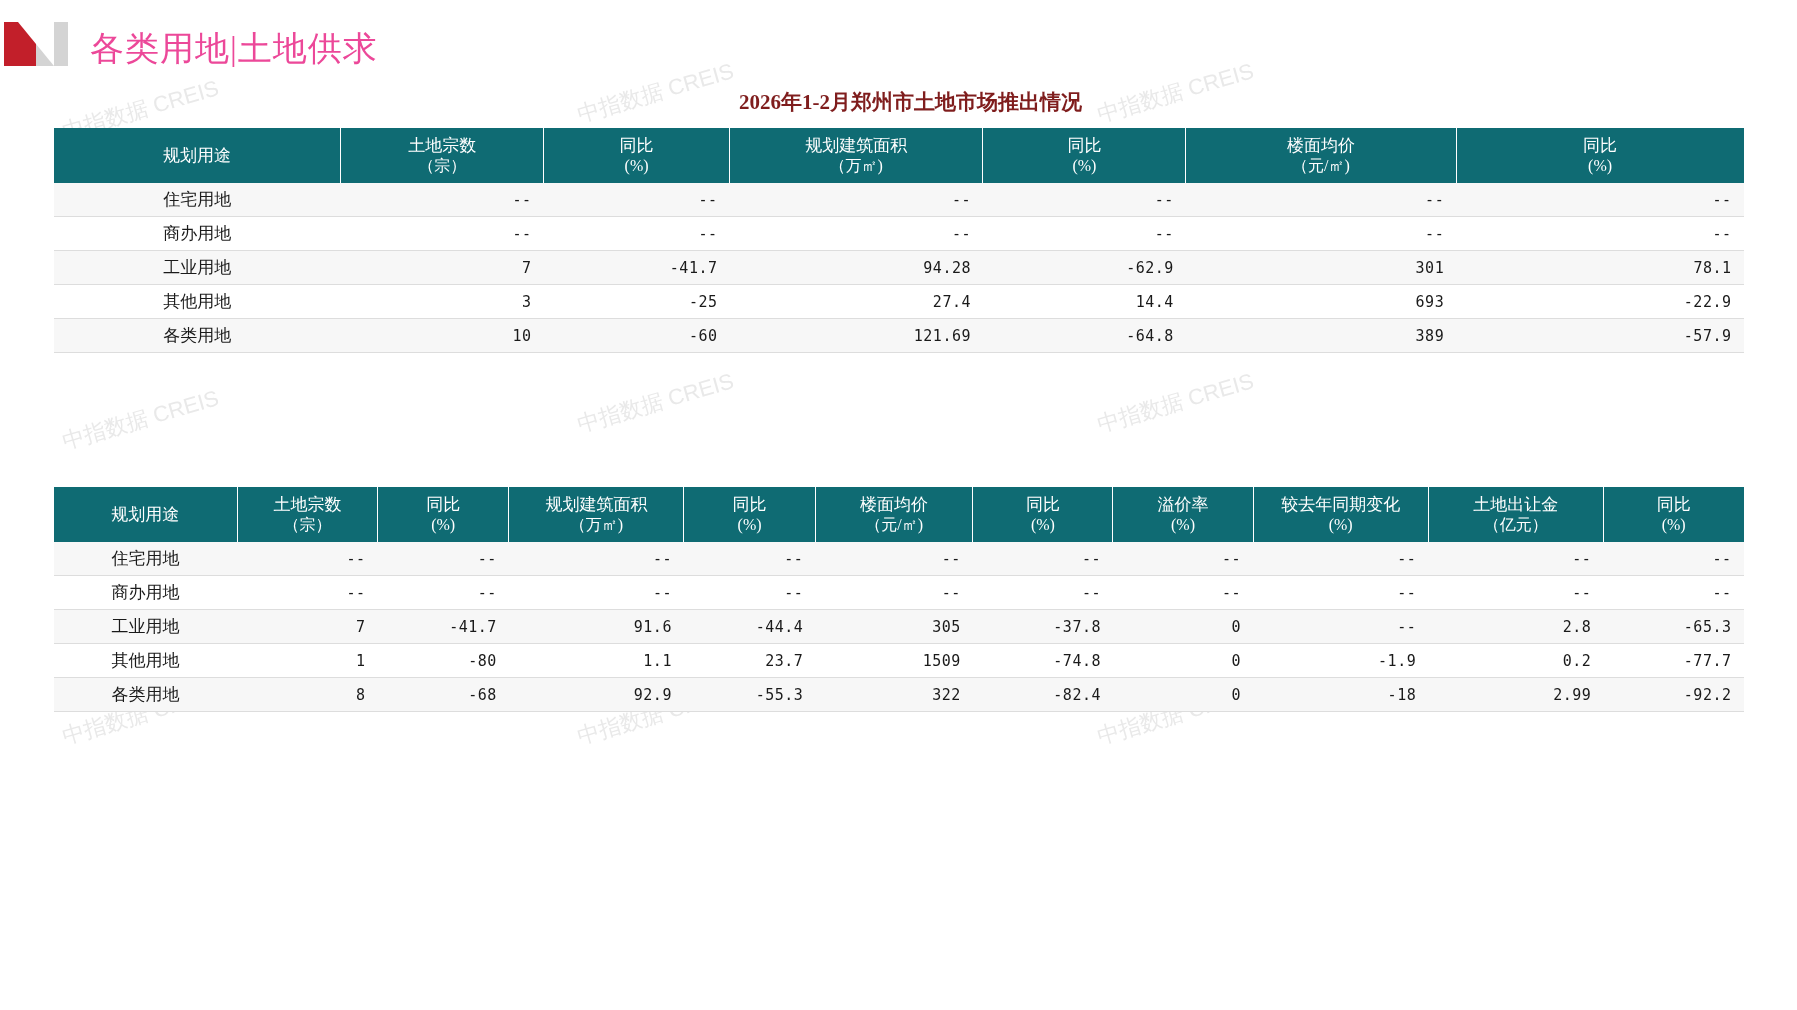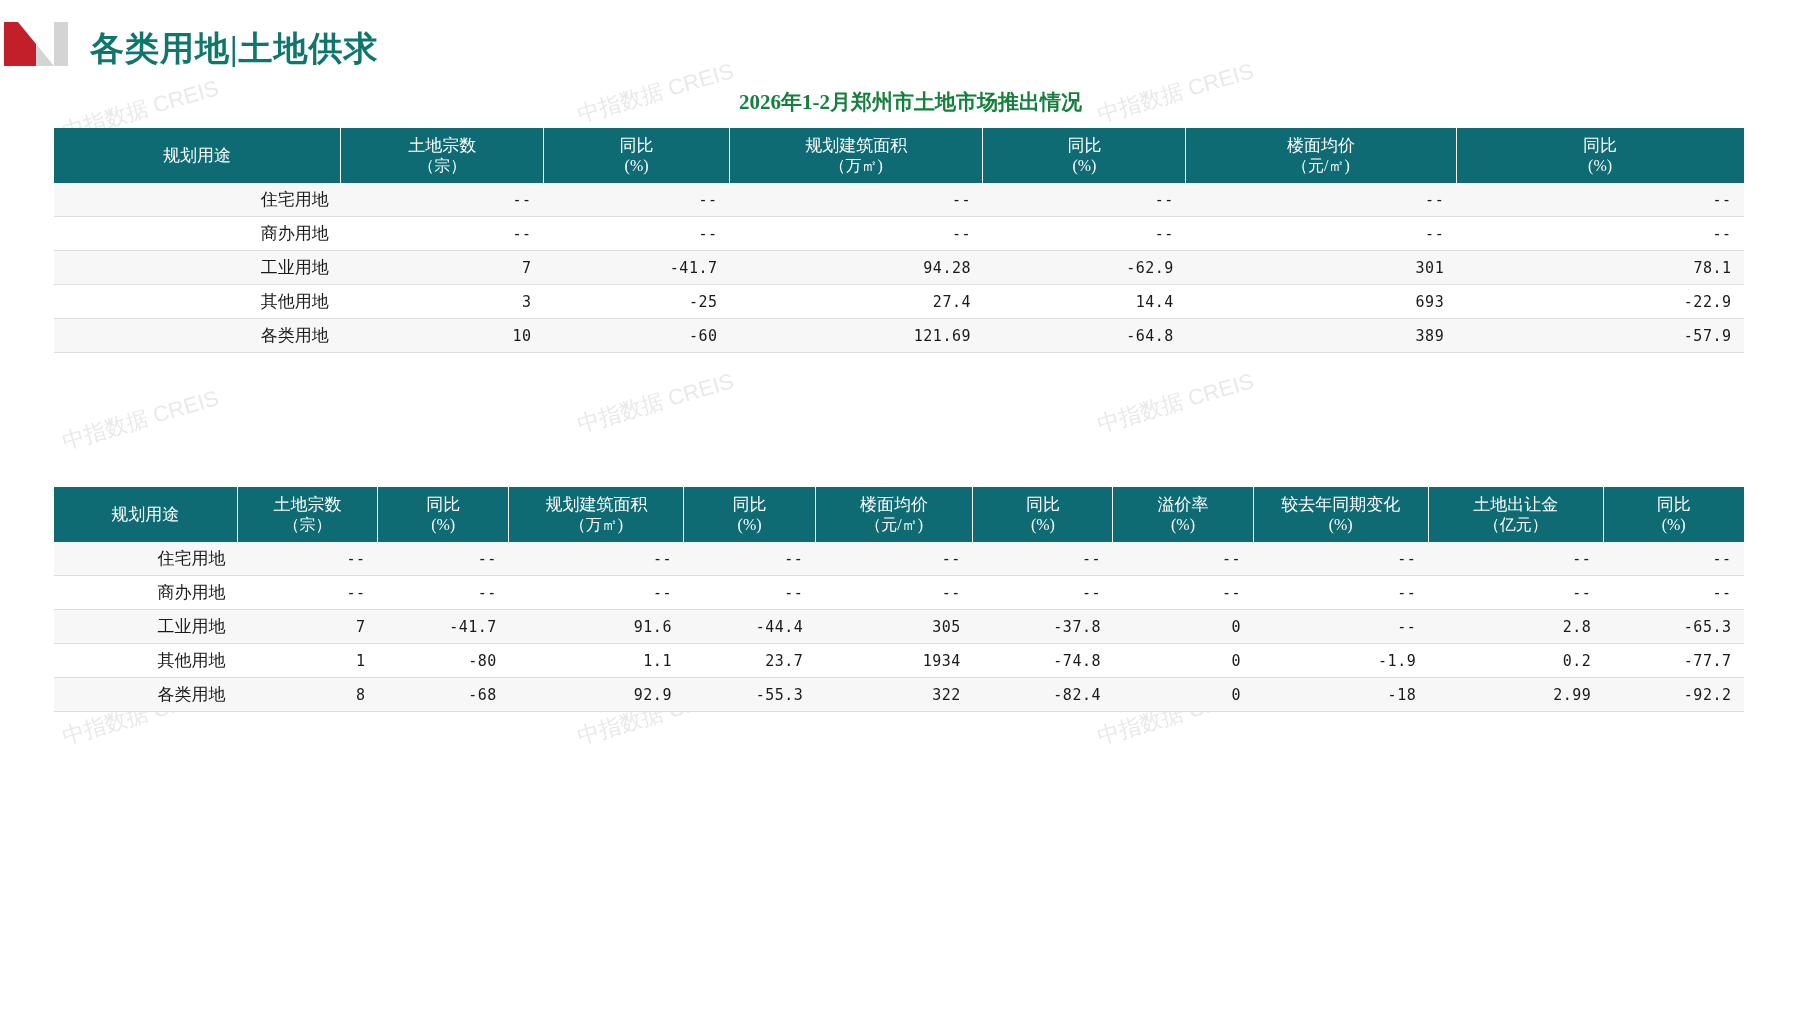--- a/index.html
+++ b/index.html
@@ -53,23 +53,23 @@
     width: 0;
     height: 0;
     border-left: 36px solid transparent;
     border-top: 44px solid #ffffff;
   }
   .header-title {
     position: absolute;
     left: 90px;
     top: 12px;
     font-size: 34px;
-    font-weight: bold;
+    font-weight: normal;
     letter-spacing: 1px;
-    color: #0f766e;
+    color: #ec4899;
     white-space: nowrap;
     font-family: "Liberation Serif", "DejaVu Serif", serif;
   }
 
   
   .watermark {
     position: absolute;
     color: #e9e9e9;
     font-size: 22px;
     font-family: "Liberation Sans", sans-serif;
@@ -84,21 +84,21 @@
   .section {
     position: absolute;
     left: 0;
     width: 100%;
     z-index: 1;
   }
   .section-title {
     text-align: center;
     font-size: 21px;
     font-weight: bold;
-    color: #15803d;
+    color: #7f1d1d;
     margin-bottom: 12px;
     font-family: "Liberation Serif", "DejaVu Serif", serif;
     margin-left: 24px;
   }
   table.data-table {
     border-collapse: collapse;
     width: 1690px;
     margin: 9px auto;
     table-layout: fixed;
   }
@@ -116,21 +116,21 @@
   table.data-table thead th:last-child { border-right: none; }
   table.data-table tbody td {
     font-size: 17px;
     padding: 5px 12px;
     border-bottom: 1px solid #dddddd;
     color: #1a1a1a;
     font-family: "Liberation Serif", "DejaVu Serif", serif;
   }
   table.data-table tbody tr:nth-child(odd) { background: #f7f7f7; }
   table.data-table tbody tr:nth-child(even) { background: #ffffff; }
-  table.data-table tbody td.cat { text-align: right; }
+  table.data-table tbody td.cat { text-align: center; }
   table.data-table tbody td.num {
     text-align: right;
     font-family: "DejaVu Sans Mono", "Liberation Mono", monospace;
     font-size: 15px;
     letter-spacing: 0.5px;
   }
   .th-sub { display: block; font-size: 16px; }
 </style>
 </head>
 <body>
@@ -301,21 +301,21 @@
           <td class="num">--</td>
           <td class="num">2.8</td>
           <td class="num">-65.3</td>
         </tr>
         <tr>
           <td class="cat">其他用地</td>
           <td class="num">1</td>
           <td class="num">-80</td>
           <td class="num">1.1</td>
           <td class="num">23.7</td>
-          <td class="num">1934</td>
+          <td class="num">1509</td>
           <td class="num">-74.8</td>
           <td class="num">0</td>
           <td class="num">-1.9</td>
           <td class="num">0.2</td>
           <td class="num">-77.7</td>
         </tr>
         <tr>
           <td class="cat">各类用地</td>
           <td class="num">8</td>
           <td class="num">-68</td>

